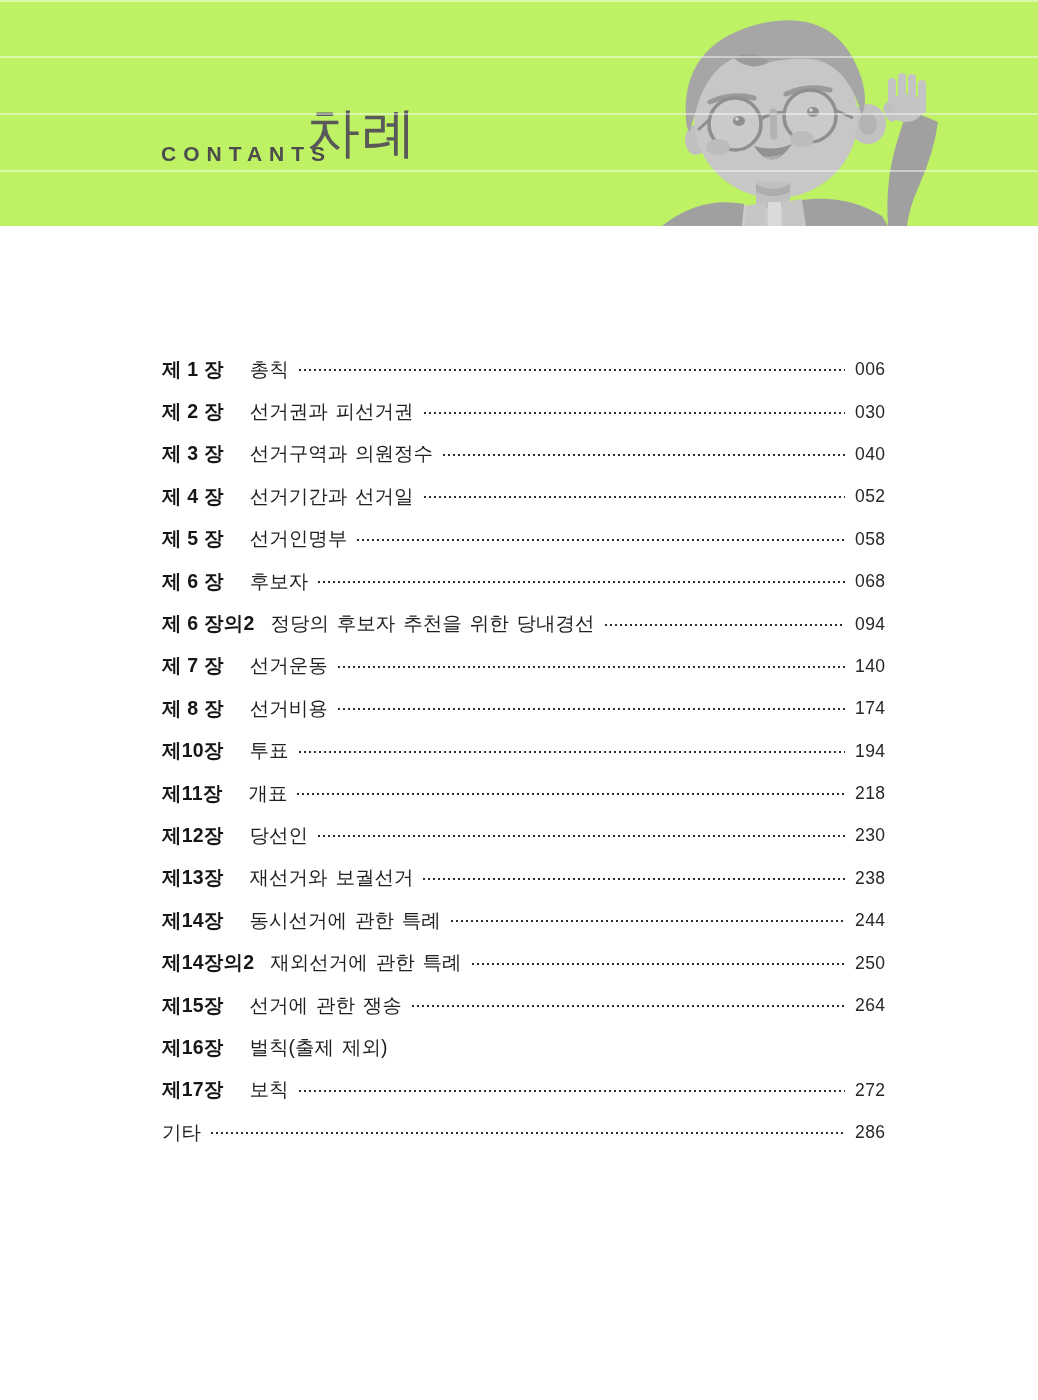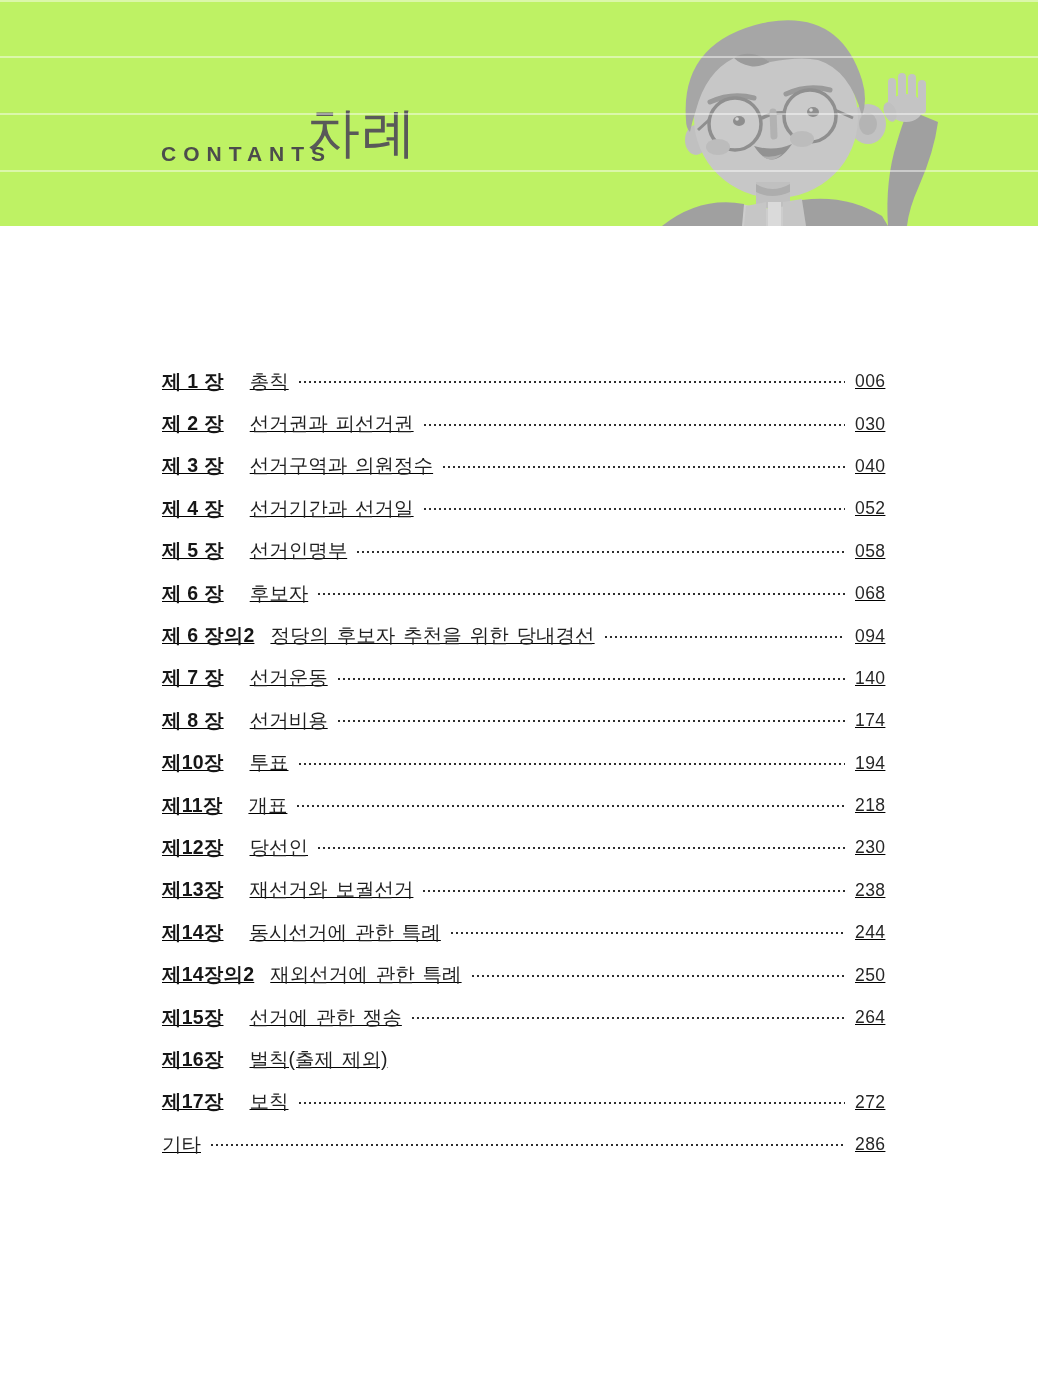--- a/index.html
+++ b/index.html
@@ -50,23 +50,22 @@
     z-index: 2;
   }
   .mascot {
     position: absolute; left: 650px; top: 0;
     width: 330px; height: 226px;
     z-index: 1;
   }
 
   
   .toc {
-    position: absolute; top: 360px; left: 162px;
+    position: absolute; top: 348px; left: 162px;
     width: 733px;
-    text-decoration: underline;
   }
   .toc-row {
     display: flex; align-items: center;
     height: 42.4px;
     font-size: 19.5px;
     color: #1f1f1f;
   }
   .chap-label {
     font-weight: 700;
     white-space: pre;

